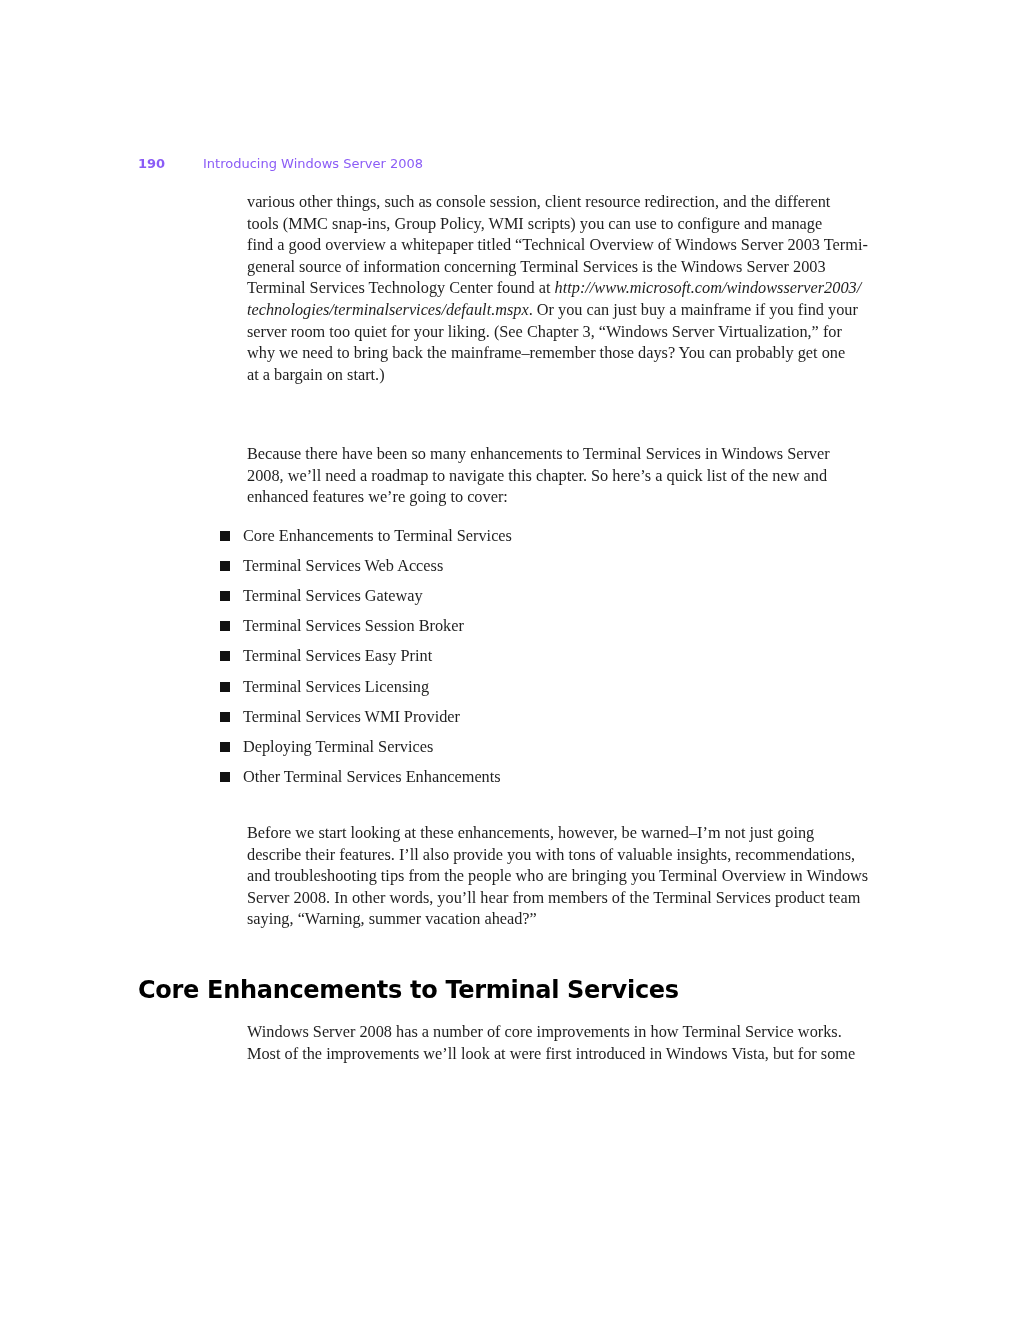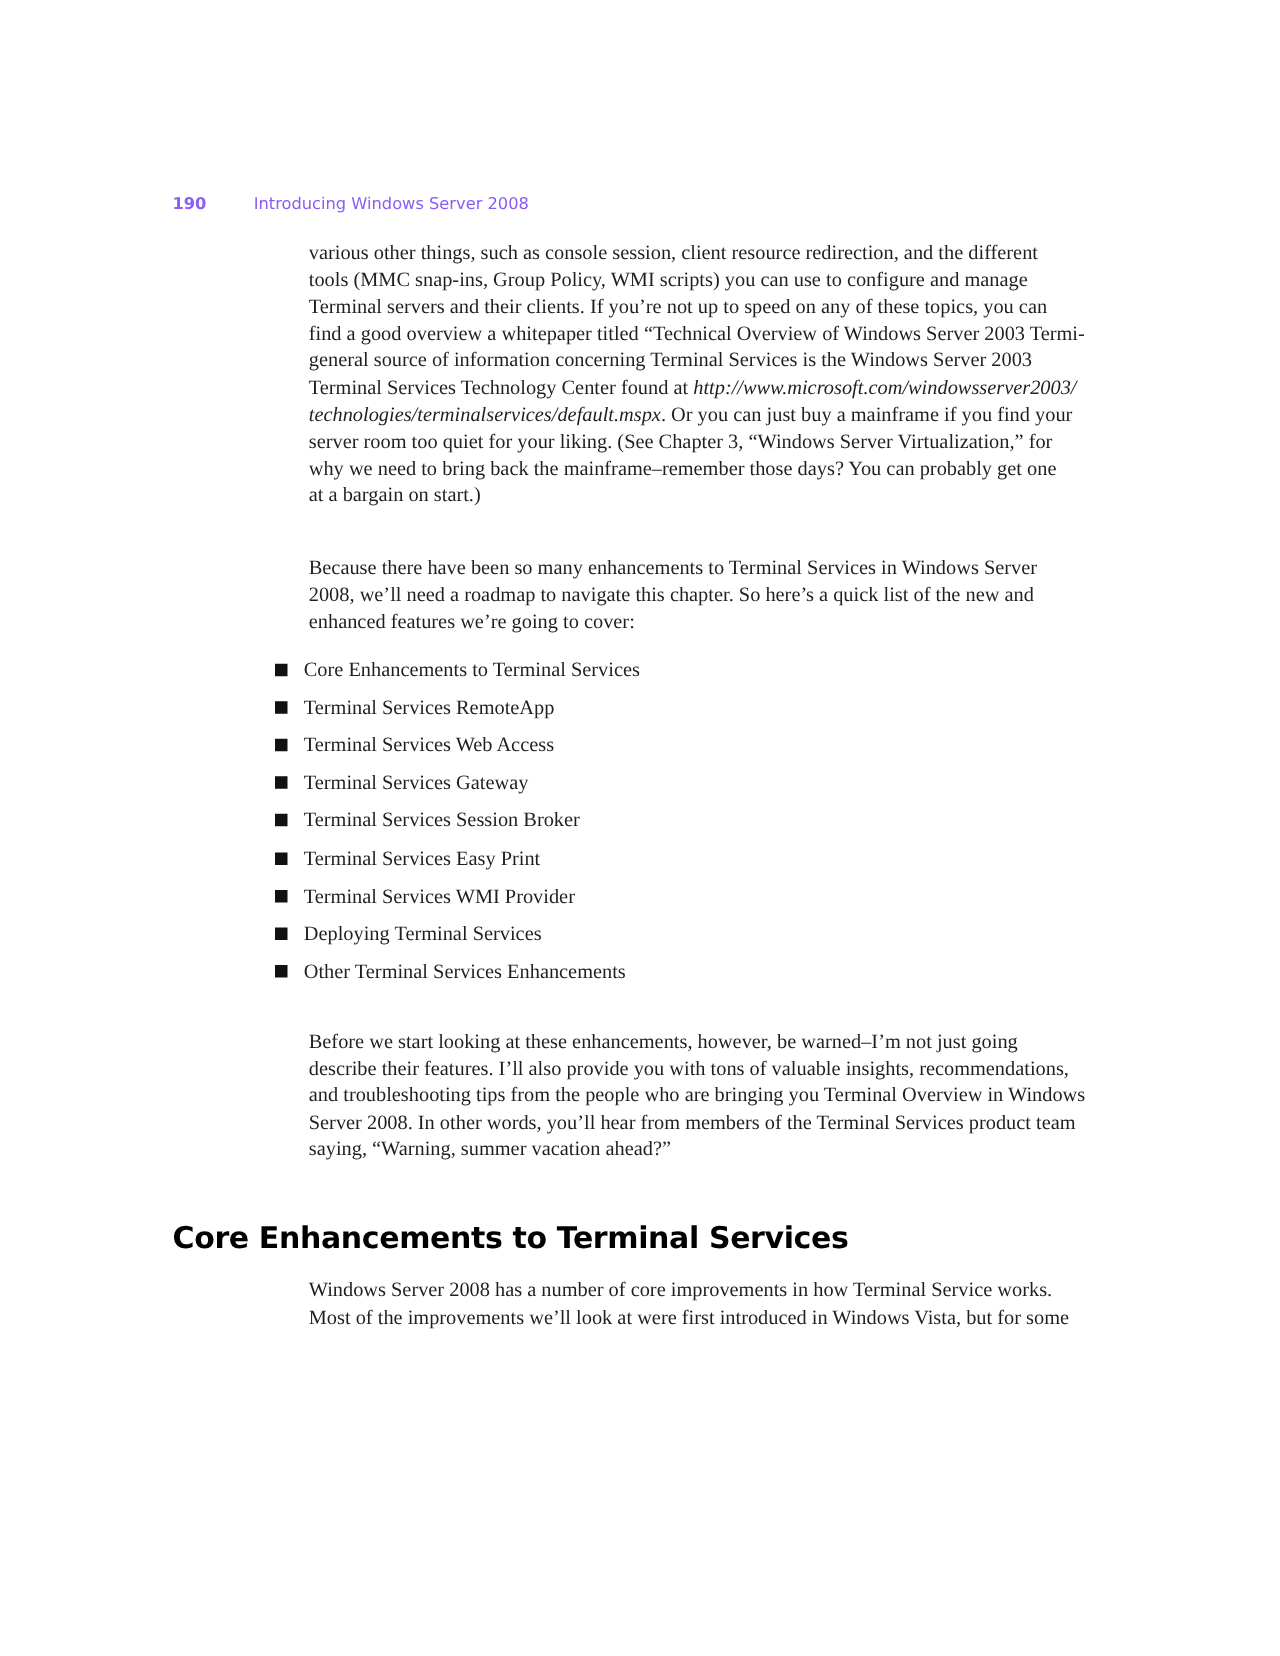--- a/index.html
+++ b/index.html
@@ -91,21 +91,20 @@
 </head>
 <body>
 
 <div class="page-header">
   <span class="page-number">190</span><span class="running-title">Introducing Windows Server 2008</span>
 </div>
 
 <div class="body-col para1">
   <p>various other things, such as console session, client resource redirection, and the different</p>
   <p>tools (MMC snap-ins, Group Policy, WMI scripts) you can use to configure and manage</p>
-  <p>Terminal servers and their clients. If you’re not up to speed on any of these topics, you can</p>
   <p>find a good overview a whitepaper titled “Technical Overview of Windows Server 2003 Termi-</p>
   <p>general source of information concerning Terminal Services is the Windows Server 2003</p>
   <p><span>Terminal Services Technology Center found at </span><span class="link-italic">http://www.microsoft.com/windowsserver2003/</span></p>
   <p><span class="link-italic">technologies/terminalservices/default.mspx</span><span>. Or you can just buy a mainframe if you find your</span></p>
   <p>server room too quiet for your liking. (See Chapter 3, “Windows Server Virtualization,” for</p>
   <p>why we need to bring back the mainframe–remember those days? You can probably get one</p>
   <p>at a bargain on start.)</p>
 </div>
 
 <div class="body-col para2">
@@ -114,37 +113,37 @@
   <p>enhanced features we’re going to cover:</p>
 </div>
 
 <ul class="bullet-list">
   <li class="bullet-item">
       <span class="bullet-square"></span>
       <span>Core Enhancements to Terminal Services</span>
     </li>
   <li class="bullet-item">
       <span class="bullet-square"></span>
-      <span>Terminal Services RemoteApp</span>
-    </li>
-  <li class="bullet-item">
-      <span class="bullet-square"></span>
       <span>Terminal Services Web Access</span>
     </li>
   <li class="bullet-item">
       <span class="bullet-square"></span>
       <span>Terminal Services Gateway</span>
     </li>
   <li class="bullet-item">
       <span class="bullet-square"></span>
       <span>Terminal Services Session Broker</span>
     </li>
   <li class="bullet-item">
       <span class="bullet-square"></span>
       <span>Terminal Services Easy Print</span>
+    </li>
+  <li class="bullet-item">
+      <span class="bullet-square"></span>
+      <span>Terminal Services Licensing</span>
     </li>
   <li class="bullet-item">
       <span class="bullet-square"></span>
       <span>Terminal Services WMI Provider</span>
     </li>
   <li class="bullet-item">
       <span class="bullet-square"></span>
       <span>Deploying Terminal Services</span>
     </li>
   <li class="bullet-item">

